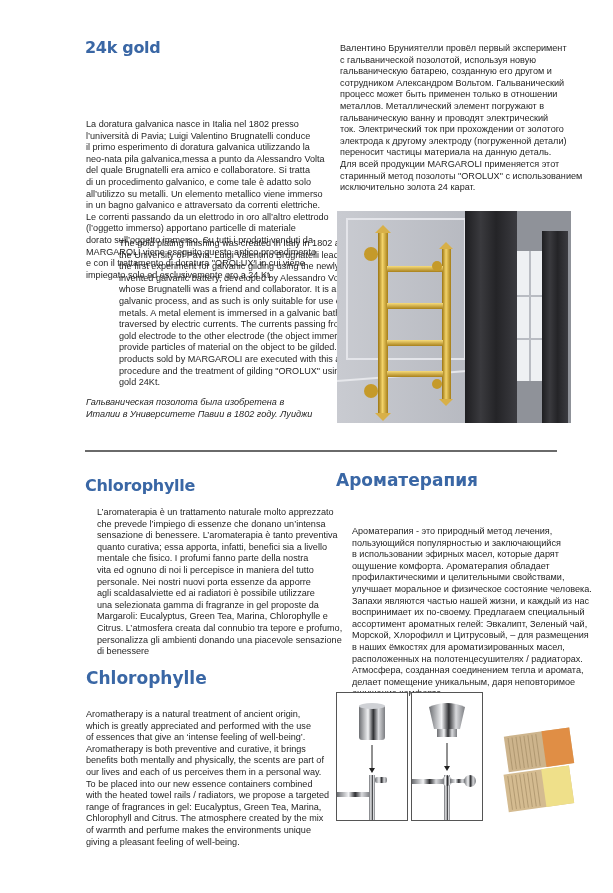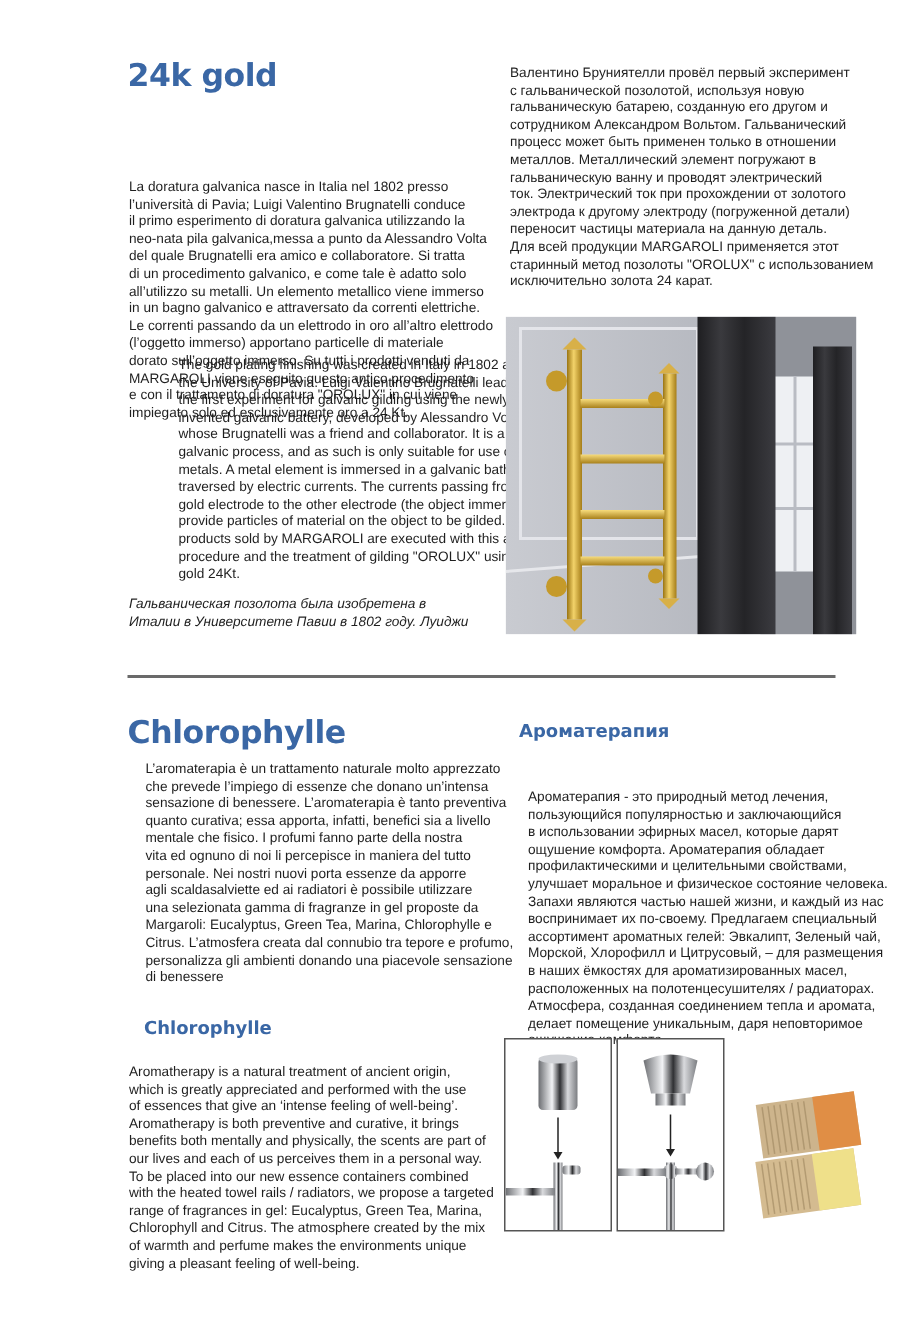--- a/index.html
+++ b/index.html
@@ -1,20 +1,20 @@
 <!DOCTYPE html>
 <html><head>
 <meta charset="utf-8">
 <style>
   html, body { margin:0; padding:0; background:#ffffff; }
   body { width:613px; height:893px; position:relative; overflow:hidden;
          font-family:"Liberation Sans", sans-serif; color:#1a1a1a; }
   .abs { position:absolute; }
-  .h1 { font-family:"DejaVu Sans", sans-serif; font-weight:bold; color:#3a67a5; font-size:21px; letter-spacing:-0.3px; margin:0; }
-  .h2 { font-family:"DejaVu Sans", sans-serif; font-weight:bold; color:#3a67a5; font-size:12px; margin:10px; }
+  .h1 { font-family:"DejaVu Sans", sans-serif; font-weight:bold; color:#3a67a5; font-size:16px; letter-spacing:-0.3px; margin:0; }
+  .h2 { font-family:"DejaVu Sans", sans-serif; font-weight:bold; color:#3a67a5; font-size:17px; margin:0; }
   .p { font-family:"Liberation Sans", sans-serif; font-size:9.1px; line-height:11.6px; color:#1f1f1f; margin:0; white-space:pre-line; }
   .divider { position:absolute; left:85px; top:450px; width:472px; height:2px; background:#6a6a6a; }
   .photo { position:absolute; overflow:hidden; }
   .diag-box { position:absolute; border:1px solid #555; background:#fff; }
 </style>
 </head>
 <body>
 
 <h1 class="abs h1" style="left:85px; top:38px;">24k gold</h1>
 

